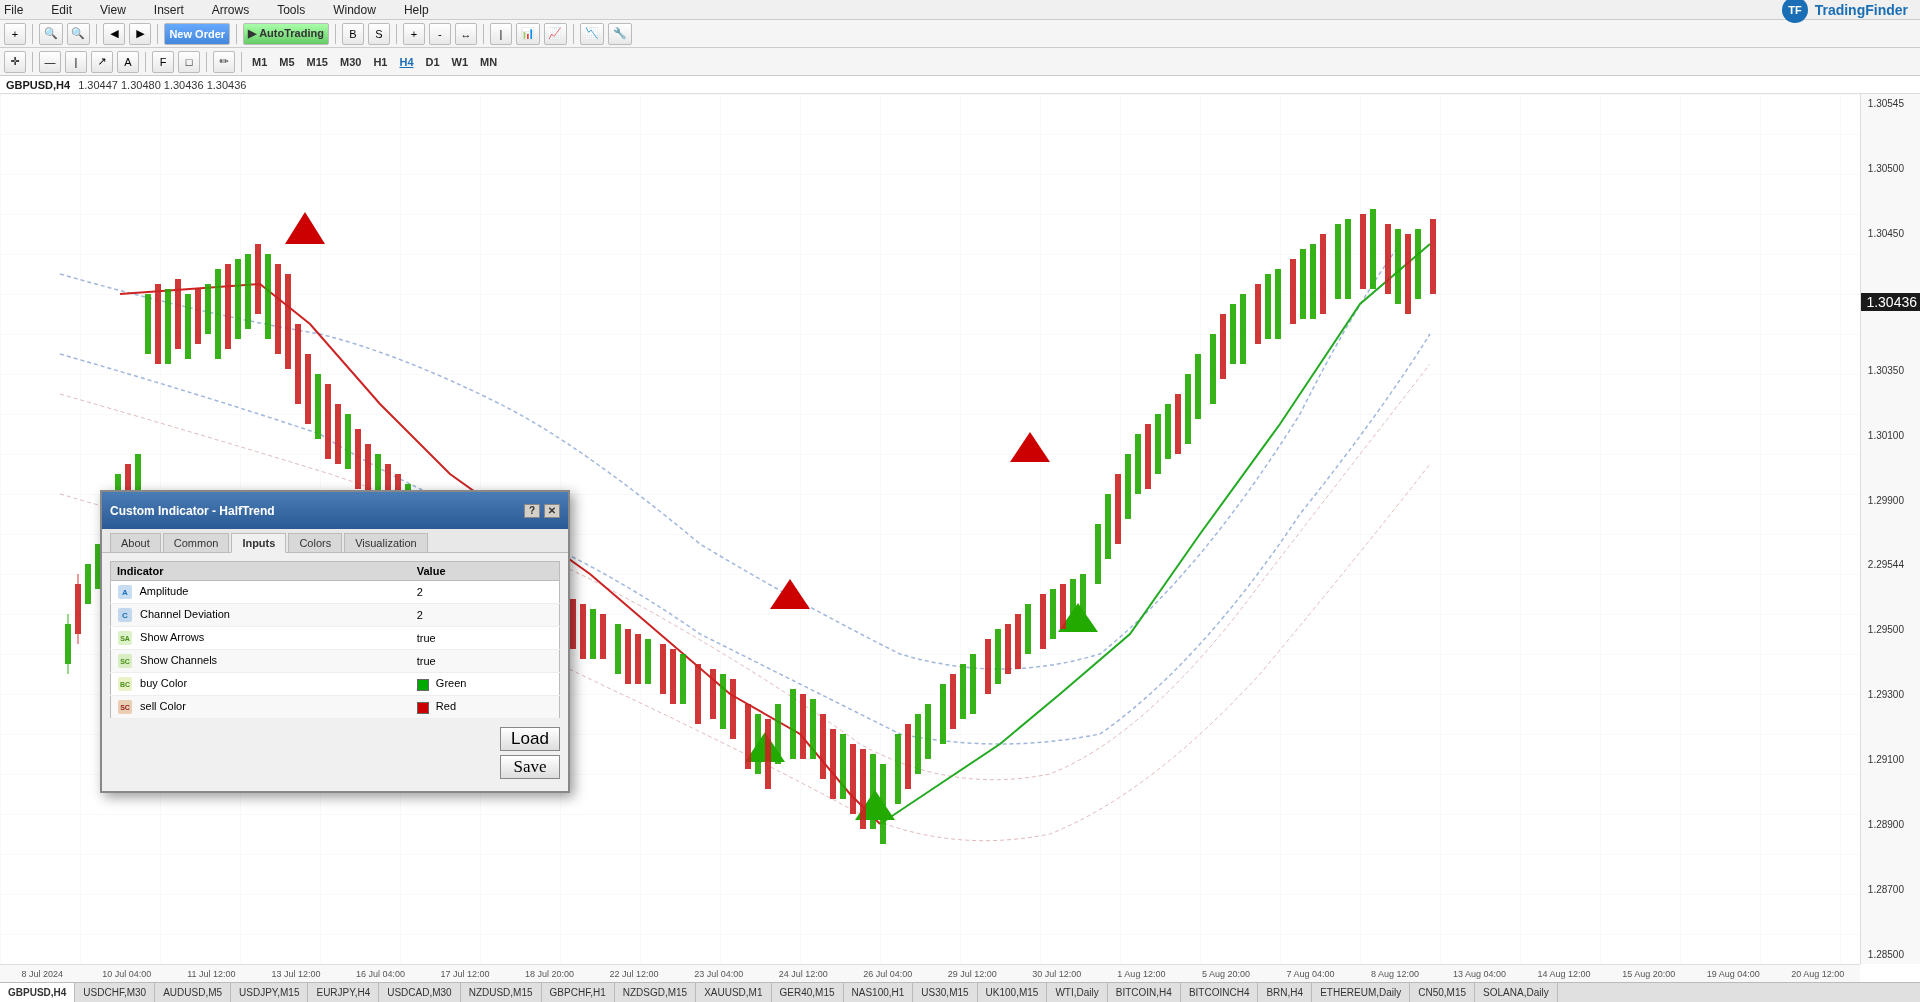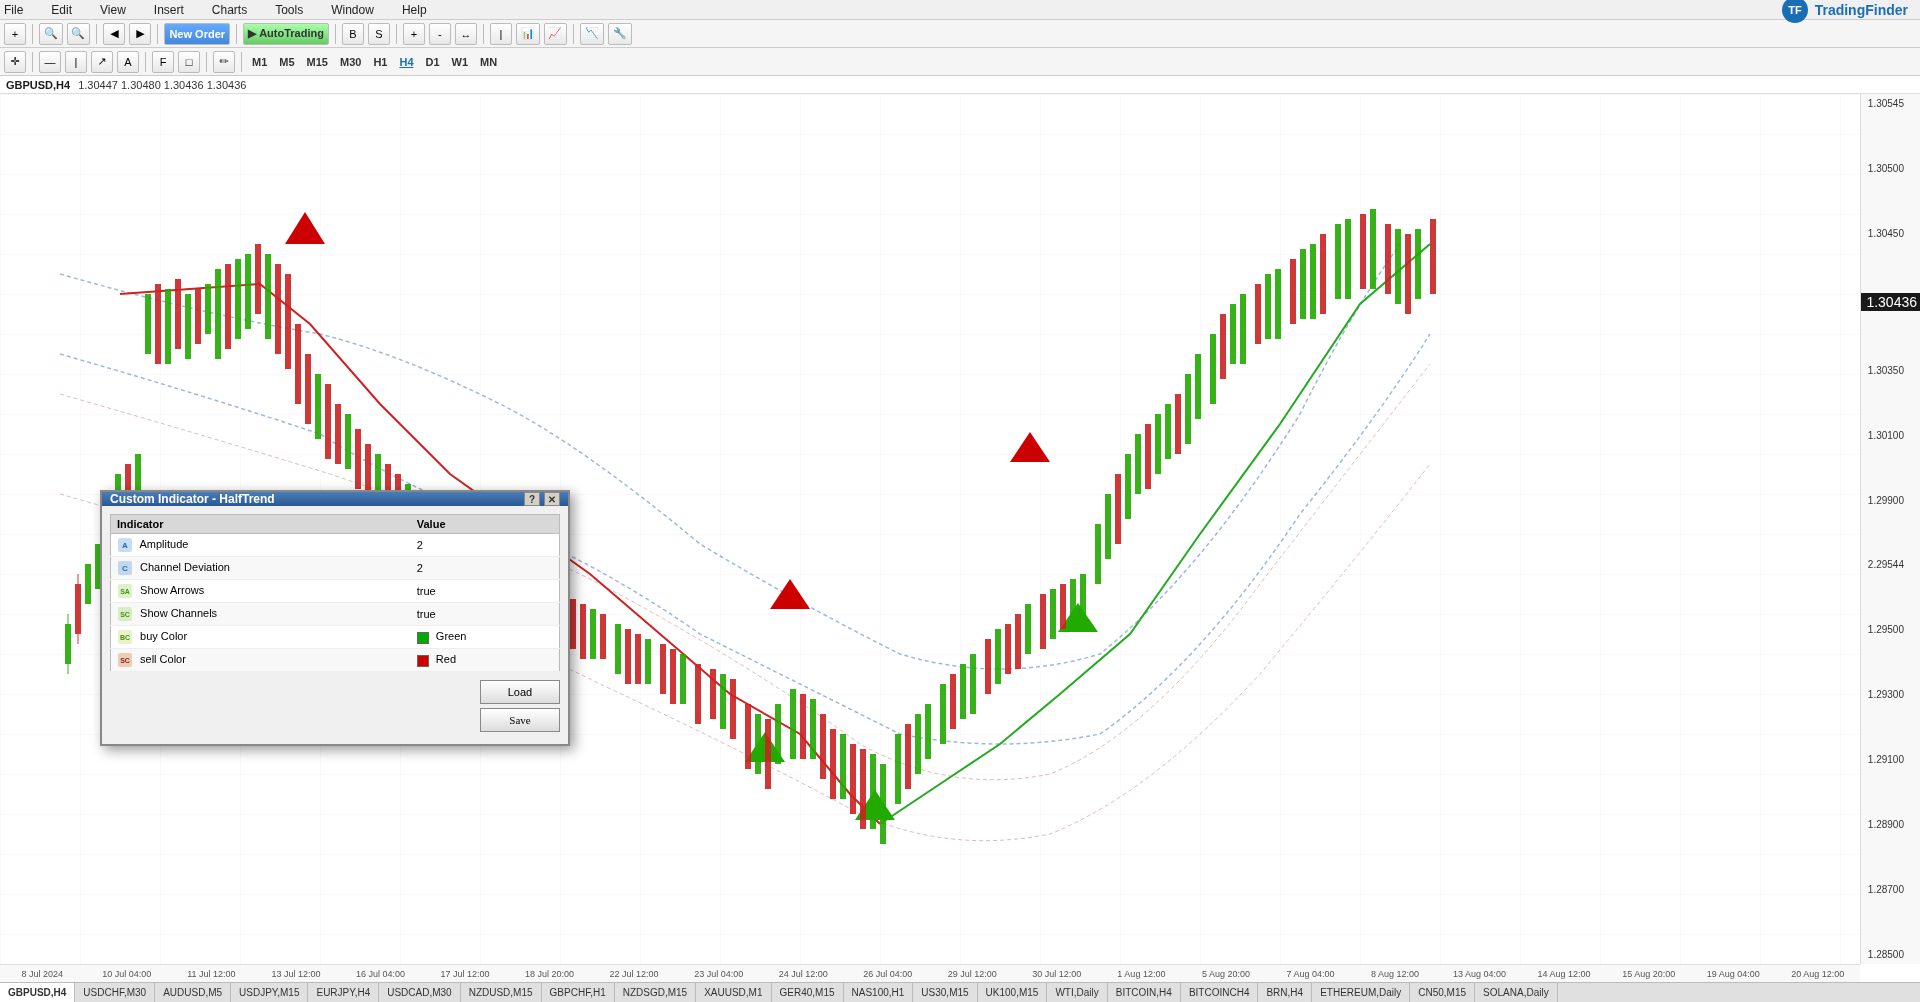--- a/index.html
+++ b/index.html
@@ -93,21 +93,21 @@
 
     
     #dialog {
       position: absolute; top: 490px; left: 100px;
       width: 470px;
       background: #f0f0f0; border: 2px solid #888;
       box-shadow: 4px 4px 12px rgba(0,0,0,0.4);
       pointer-events: all;
     }
     #dialog-titlebar {
-      height: 14px; background: linear-gradient(#4a7cb5, #2a5a95);
+      height: 37px; background: linear-gradient(#4a7cb5, #2a5a95);
       color: #fff; display: flex; align-items: center; padding: 0 8px;
       font-size: 12px; font-weight: bold; cursor: move;
     }
     #dialog-titlebar-btns {
       margin-left: auto; display: flex; gap: 4px; align-items: center;
     }
     .title-btn {
       width: 16px; height: 14px; background: #d4d0c8; border: 1px solid #888;
       display: flex; align-items: center; justify-content: center;
       font-size: 10px; cursor: pointer; color: #333;
@@ -153,43 +153,43 @@
       display: flex; justify-content: flex-end; gap: 6px;
       padding: 6px 8px; border-top: 1px solid #ccc; margin-top: 4px;
     }
     .dialog-btn {
       height: 24px; min-width: 70px; border: 1px solid #888;
       background: linear-gradient(#fff, #ddd); cursor: pointer;
       font-size: 11px; border-radius: 2px;
     }
     .dialog-btn.ok-btn { background: linear-gradient(#fff, #b0c8e8); border-color: #5a88c0; }
     .load-save-btn {
-      height: 24px; width: 80px; border: 1px solid #888;
+      height: 24px; width: 60px; border: 1px solid #888;
       background: linear-gradient(#fff, #ddd); cursor: pointer;
-      font-size: 11px; position: absolute; right: 0;
+      font-size: 17px; position: absolute; right: 0;
     }
 
     
     .grid-svg { position: absolute; top: 0; left: 0; width: 100%; height: 100%; pointer-events: none; }
 
     
     .tf-btn {
       padding: 1px 4px; font-size: 11px; font-weight: bold; cursor: pointer; color: #333;
       background: none; border: none;
     }
   </style>
 </head>
 <body>
 
 <div id="menu-bar">
   <span>File</span>
   <span>Edit</span>
   <span>View</span>
   <span>Insert</span>
-  <span>Charts</span>
+  <span>Arrows</span>
   <span>Tools</span>
   <span>Window</span>
   <span>Help</span>
   <div class="tf-logo">
     <svg width="28" height="28" viewBox="0 0 28 28">
       <circle cx="14" cy="14" r="13" fill="#1a6eb5"></circle>
       <text x="14" y="18" text-anchor="middle" fill="white" font-size="11" font-weight="bold">TF</text>
     </svg>
     <span style="font-size:14px;color:#1a6eb5;font-weight:bold;">TradingFinder</span>
   </div>
@@ -495,20 +495,27 @@
   <div id="dialog">
 
     <div id="dialog-titlebar">
       <span>Custom Indicator - HalfTrend</span>
       <div id="dialog-titlebar-btns">
         <div class="title-btn">?</div>
         <div class="title-btn">✕</div>
       </div>
     </div>
 
+    <div id="dialog-tabs">
+      <div class="dialog-tab">About</div>
+      <div class="dialog-tab">Common</div>
+      <div class="dialog-tab active">Inputs</div>
+      <div class="dialog-tab">Colors</div>
+      <div class="dialog-tab">Visualization</div>
+    </div>
 
     <div id="dialog-content">
       <table id="inputs-table">
         <thead>
           <tr>
             <th>Indicator</th>
             <th>Value</th>
           </tr>
         </thead>
         <tbody>

